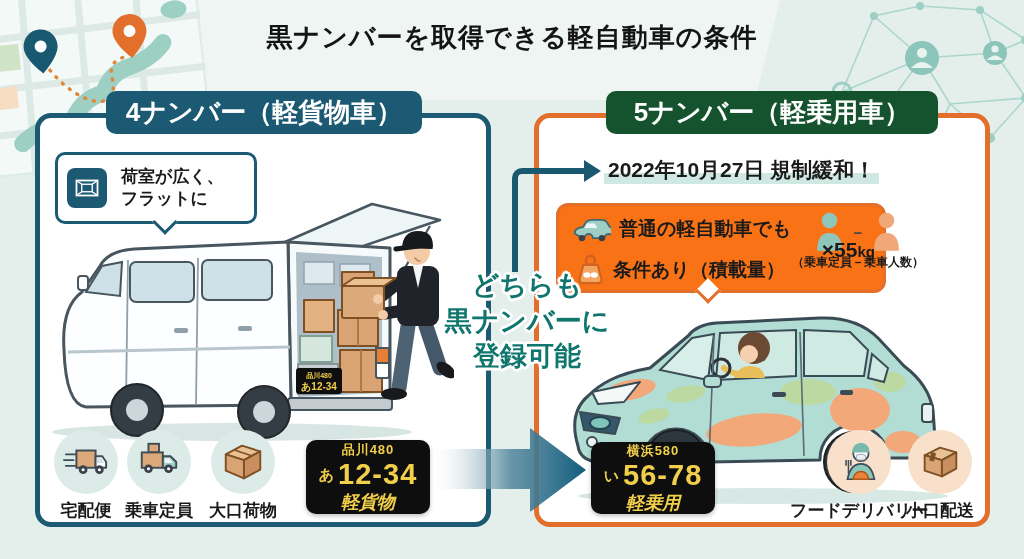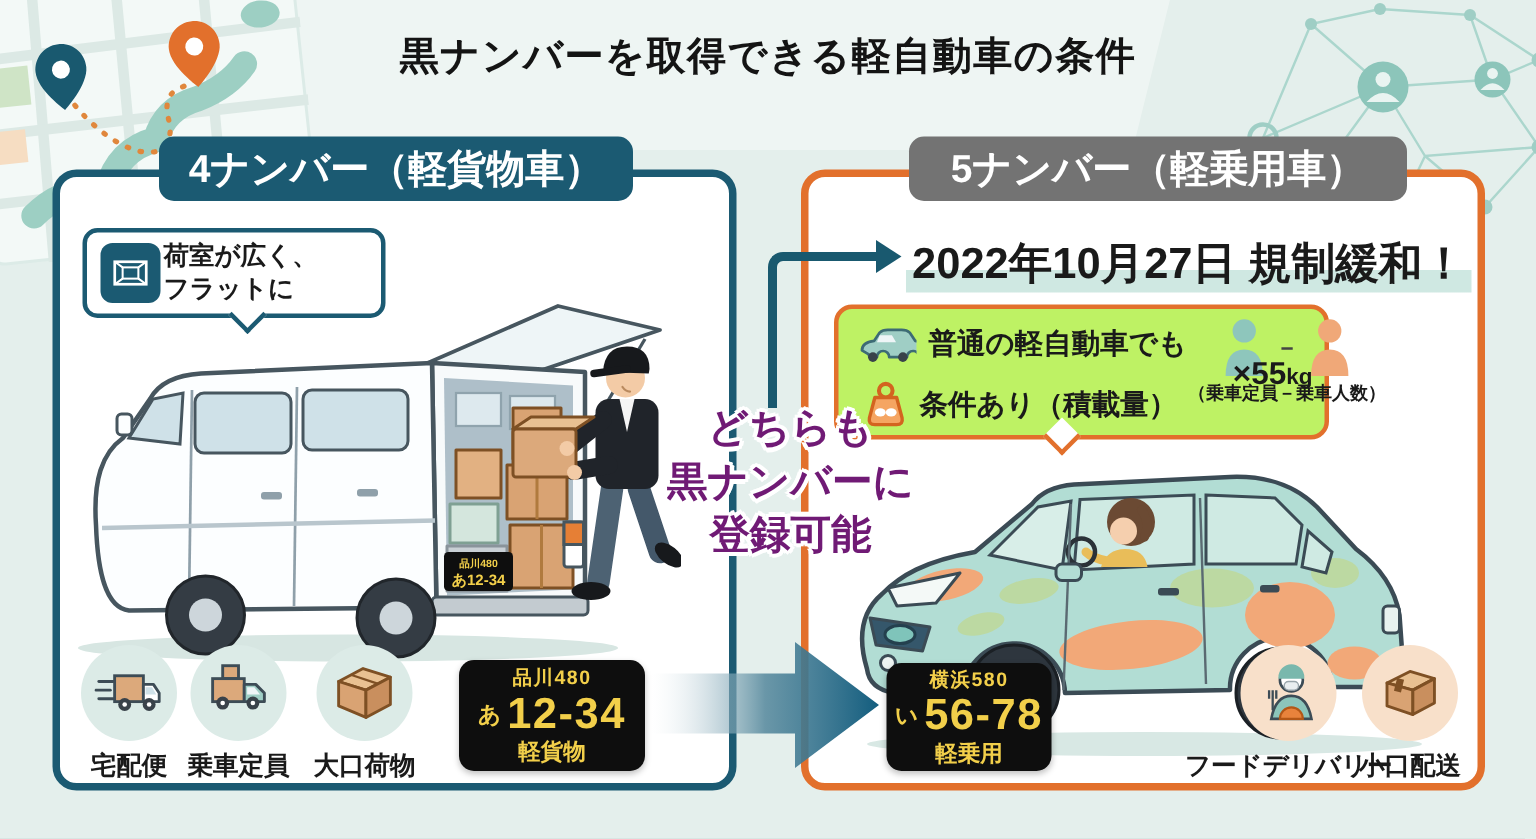--- a/index.html
+++ b/index.html
@@ -13,24 +13,24 @@
   
   .title{position:absolute;left:0;right:0;top:20px;text-align:center;font-size:26px;font-weight:bold;
          letter-spacing:1px;color:#141414;z-index:2;}
   
   .panel{position:absolute;top:113px;height:404px;background:#fff;border-radius:16px;z-index:1;}
   .panel-left{left:35px;width:446px;border:5px solid #1b5a72;}
   .panel-right{left:534px;width:446px;border:5px solid #e2702c;}
   .badge{position:absolute;top:91px;height:43px;border-radius:10px;color:#fff;font-size:26px;font-weight:bold;
          display:flex;align-items:center;justify-content:center;z-index:3;}
   .badge-left{left:106px;width:316px;background:#1b5a72;}
-  .badge-right{left:606px;width:332px;background:#737373;}
-  
-  .bubble{position:absolute;left:55px;top:152px;width:202px;height:60px;background:#fff;border:3px solid #1b5a72;
-          border-radius:10px;display:flex;align-items:center;gap:2px;padding:0 9px;box-sizing:border-box;z-index:3;}
+  .badge-right{left:606px;width:332px;background:#14532d;}
+  
+  .bubble{position:absolute;left:55px;top:152px;width:202px;height:72px;background:#fff;border:3px solid #1b5a72;
+          border-radius:10px;display:flex;align-items:center;gap:14px;padding:0 9px;box-sizing:border-box;z-index:3;}
   .bubble:after{content:'';position:absolute;left:98px;bottom:-10px;width:15px;height:15px;background:#fff;
           border-right:3px solid #1b5a72;border-bottom:3px solid #1b5a72;transform:rotate(45deg);}
   .bubble-text{font-size:17px;font-weight:bold;line-height:1.3;}
   .bubble-icon{width:40px;height:40px;background:#1b5a72;border-radius:8px;flex:0 0 auto;
           display:flex;align-items:center;justify-content:center;}
   
   .van-svg{position:absolute;left:42px;top:200px;width:412px;height:245px;z-index:2;}
   .car-svg{position:absolute;left:558px;top:288px;width:414px;height:218px;z-index:2;}
   
   .use{position:absolute;display:flex;flex-direction:column;align-items:center;gap:5px;z-index:3;}
@@ -39,37 +39,37 @@
   .use.orange .circ{background:#f8e0ca;}
   .use .lbl{font-size:17px;font-weight:bold;white-space:nowrap;}
   
   .plate{position:absolute;background:#0e0e0e;border-radius:10px;color:#f2cf4a;text-align:center;
          display:flex;flex-direction:column;justify-content:center;gap:1px;z-index:4;
          box-shadow:0 2px 4px rgba(0,0,0,.25);}
   .plate .region{font-size:13px;font-weight:bold;letter-spacing:1px;}
   .plate .row2{display:flex;align-items:center;justify-content:center;gap:4px;line-height:1;}
   .plate .kana{font-size:15px;font-weight:bold;}
   .plate .num{font-size:29px;font-weight:bold;letter-spacing:1px;}
-  .plate .cat{font-size:15px;font-weight:bold;}
+  .plate .cat{font-size:18px;font-weight:bold;font-style:italic;}
   .plate-left{left:306px;top:440px;width:124px;height:74px;}
-  .plate-right{left:591px;top:442px;width:110px;height:72px;}
+  .plate-right{left:591px;top:442px;width:124px;height:72px;}
   
   .caption{position:absolute;left:430px;top:268px;width:194px;text-align:center;font-size:27px;font-weight:bold;
-           line-height:1.32;color:#701a75;z-index:6;
+           line-height:1.32;color:#0f766e;z-index:6;
            text-shadow:-3px 0 #fff,3px 0 #fff,0 -3px #fff,0 3px #fff,-2px -2px #fff,2px 2px #fff,-2px 2px #fff,2px -2px #fff;}
   .elbow{position:absolute;left:512px;top:168px;width:76px;height:98px;border-top:6px solid #19596f;
          border-left:6px solid #19596f;border-top-left-radius:10px;z-index:5;}
   .elbow-head{position:absolute;left:584px;top:160px;width:0;height:0;border-top:11px solid transparent;
          border-bottom:11px solid transparent;border-left:17px solid #19596f;z-index:5;}
   .big-arrow{position:absolute;left:434px;top:426px;width:154px;height:88px;z-index:5;}
   
-  .dereg{position:absolute;left:604px;top:156px;font-size:29px;font-weight:bold;z-index:3;}
+  .dereg{position:absolute;left:604px;top:156px;font-size:21px;font-weight:bold;z-index:3;}
   .dereg .hl{background:linear-gradient(transparent 58%, #cfe8e2 58%);padding:0 4px 3px 4px;}
   
-  .cond{position:absolute;left:556px;top:203px;width:330px;height:90px;background:#bef264;border:3px solid #e2702c;
+  .cond{position:absolute;left:556px;top:203px;width:330px;height:90px;background:#f97316;border:3px solid #e2702c;
         border-radius:12px;box-sizing:border-box;z-index:3;}
   .cond:after{content:'';position:absolute;left:140px;bottom:-10px;width:15px;height:15px;background:#fff;
         border-right:3px solid #e2702c;border-bottom:3px solid #e2702c;transform:rotate(45deg);}
   .cond-row{position:absolute;display:flex;align-items:center;gap:8px;font-size:19px;font-weight:bold;}
   .cond-row1{left:12px;top:10px;}
   .cond-row2{left:12px;top:47px;}
   .persons{position:absolute;left:238px;top:6px;width:122px;display:flex;flex-direction:column;align-items:center;}
   .persons .prow{display:flex;align-items:center;gap:10px;}
   .persons .minus{font-size:15px;font-weight:bold;color:#444;}
   .persons .pcap{font-size:12px;font-weight:bold;margin-top:2px;white-space:nowrap;}

